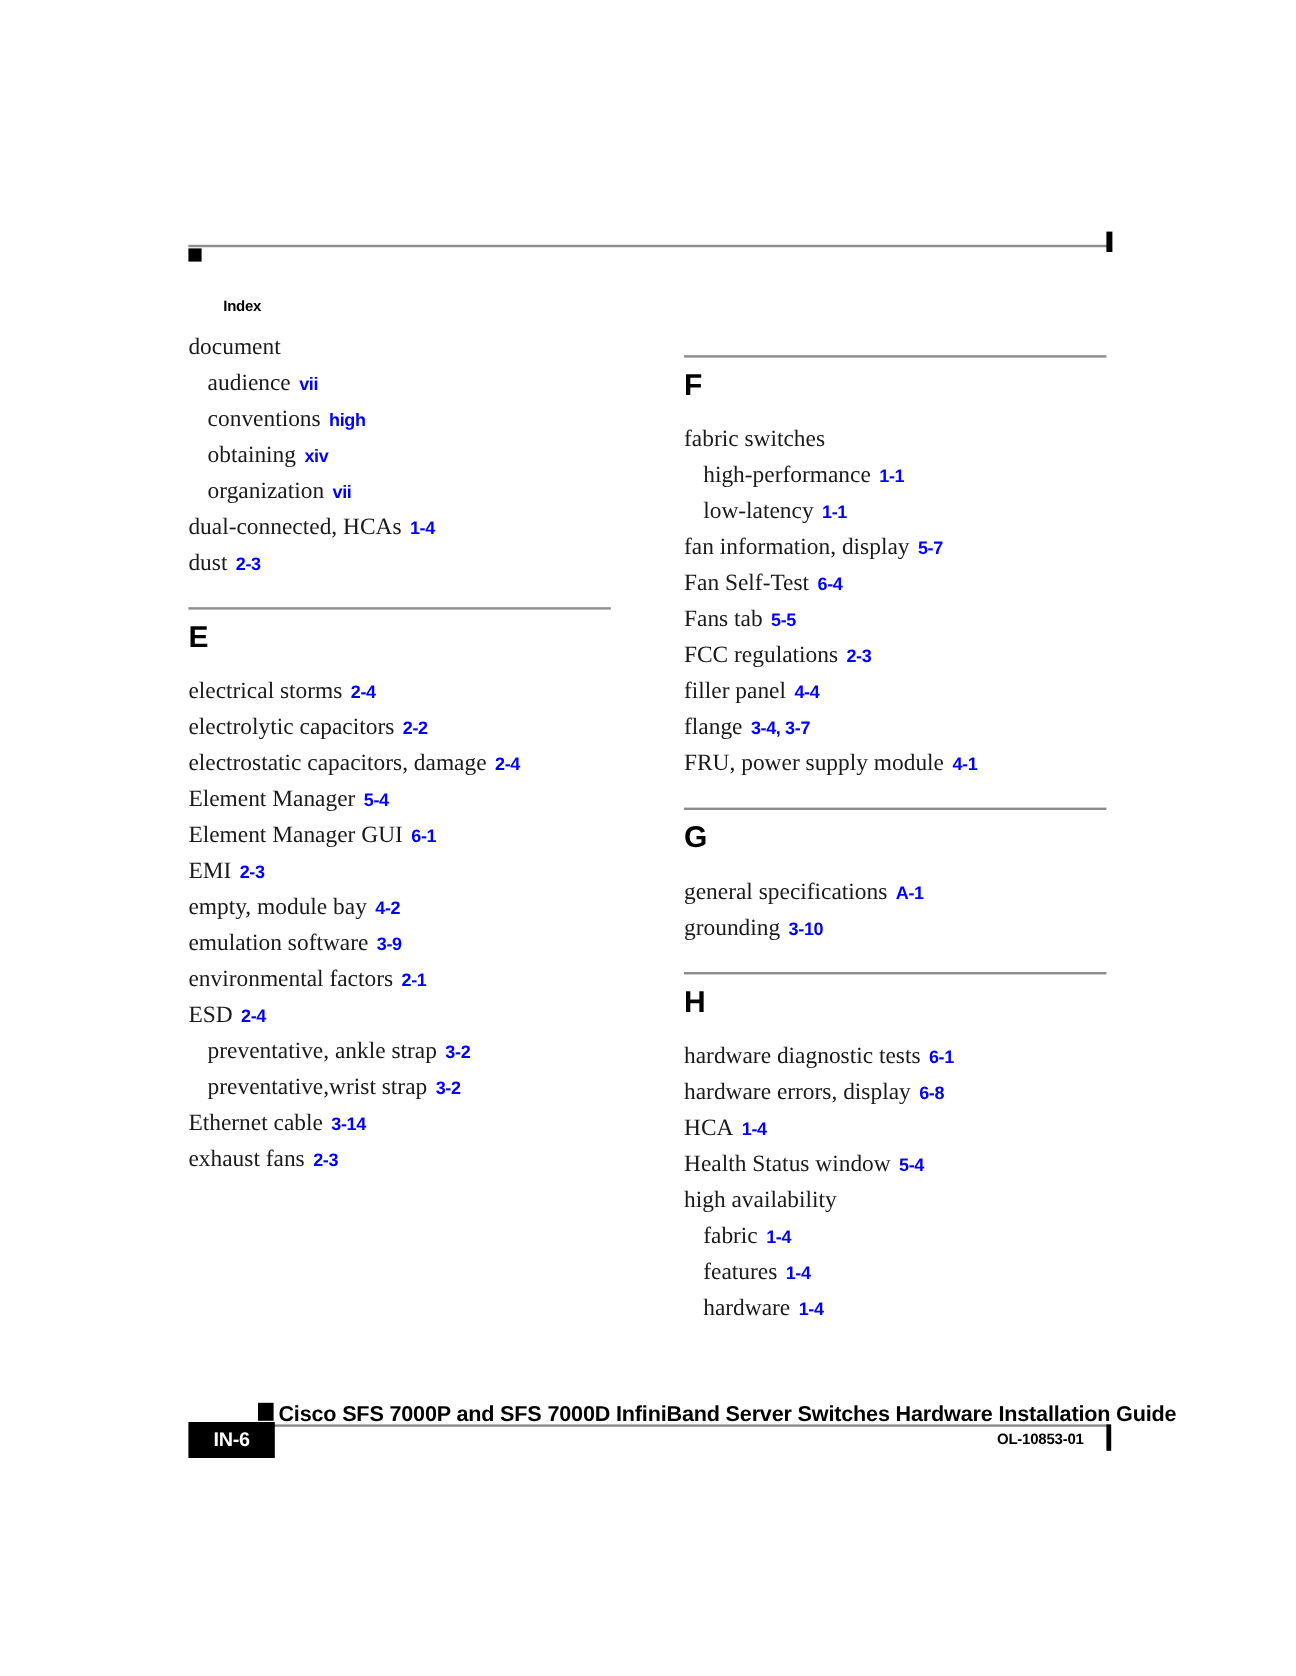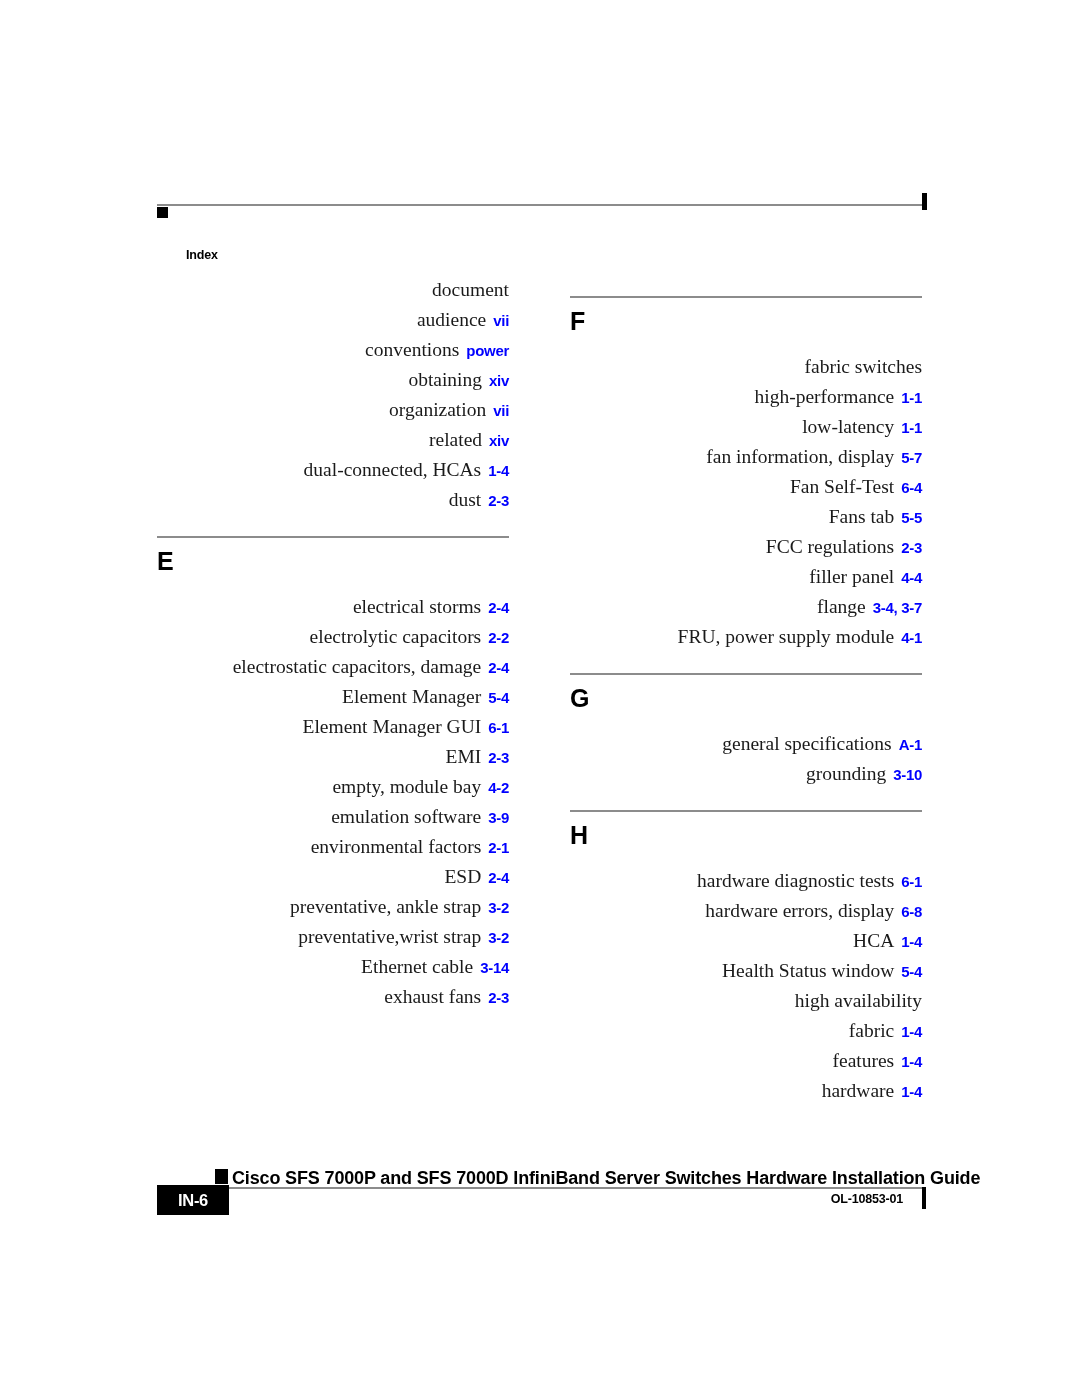--- a/index.html
+++ b/index.html
@@ -96,21 +96,20 @@
     margin-bottom: 16px;
     color: #000000;
   }
   .entry-list { }
 
   .entry {
     font-size: 19.5px;
     line-height: 29px;
     white-space: nowrap;
     color: #1a1a1a;
-    text-align: right;
   }
   .entry.level-0 { padding-left: 0px; }
   .entry.level-1 { padding-left: 16px; }
 
   .entry-term { color: #1a1a1a; }
   .pagenums {
     font-family: "Liberation Sans", "DejaVu Sans", sans-serif;
     font-weight: bold;
     font-size: 15px;
     color: #0000ff;
@@ -205,24 +204,23 @@
   <div class="header-square"></div>
   <div class="header-label">Index</div>
 </div>
 
 <div class="index-body">
   <div class="column column-left">
       <div class="section">
         <div class="entry-list">
           <div class="entry level-0"><span class="entry-term">document</span><span class="pagenums"></span></div>
           <div class="entry level-1"><span class="entry-term">audience</span><span class="pagenums">vii</span></div>
-          <div class="entry level-1"><span class="entry-term">conventions</span><span class="pagenums">power</span></div>
+          <div class="entry level-1"><span class="entry-term">conventions</span><span class="pagenums">high</span></div>
           <div class="entry level-1"><span class="entry-term">obtaining</span><span class="pagenums">xiv</span></div>
           <div class="entry level-1"><span class="entry-term">organization</span><span class="pagenums">vii</span></div>
-          <div class="entry level-1"><span class="entry-term">related</span><span class="pagenums">xiv</span></div>
           <div class="entry level-0"><span class="entry-term">dual-connected, HCAs</span><span class="pagenums">1-4</span></div>
           <div class="entry level-0"><span class="entry-term">dust</span><span class="pagenums">2-3</span></div>
         </div>
       </div>
       <div class="section">
         <div class="section-divider"></div>
         <div class="section-letter">E</div>
         <div class="entry-list">
           <div class="entry level-0"><span class="entry-term">electrical storms</span><span class="pagenums">2-4</span></div>
           <div class="entry level-0"><span class="entry-term">electrolytic capacitors</span><span class="pagenums">2-2</span></div>

